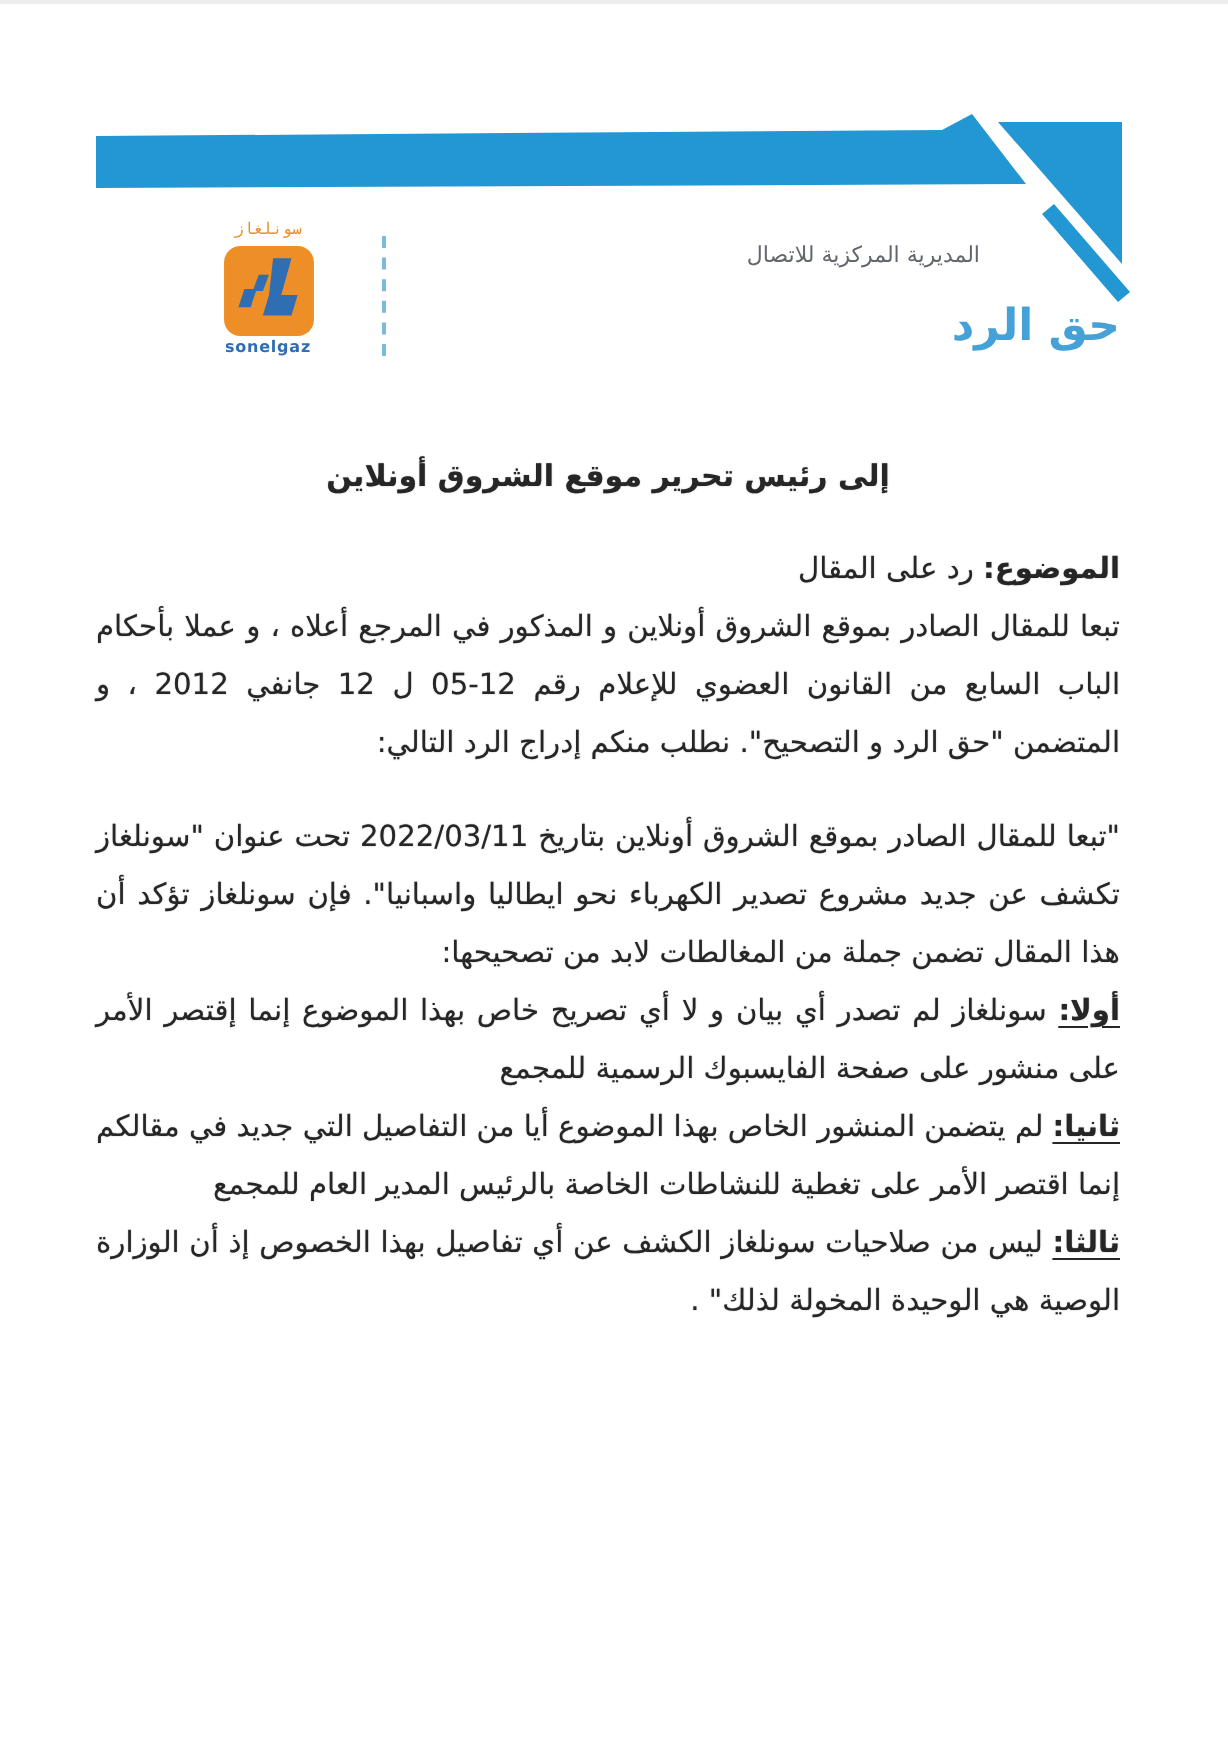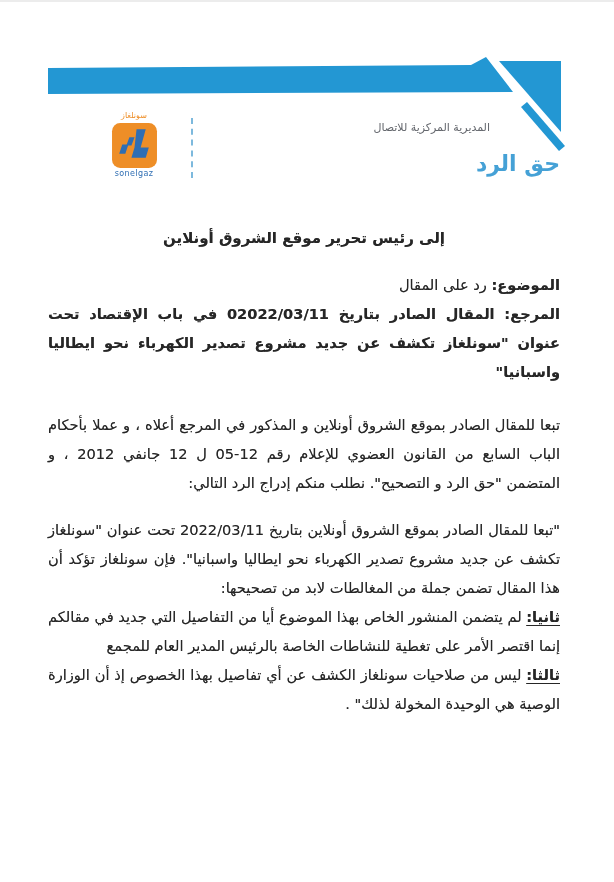--- a/index.html
+++ b/index.html
@@ -15,23 +15,23 @@
     position:relative;width:614px;height:882px;margin:0 auto;
     background:#ffffff;overflow:hidden;
     font-family:"DejaVu Sans",sans-serif;
     box-shadow:inset 0 2px 0 #ececec;
   }
   
   .ribbon{position:absolute;top:0;left:0;}
   .ribbon polygon{fill:var(--band-blue);}
   
   .logo{position:absolute;top:111px;left:106px;width:56px;text-align:center;}
-  .logo-ar{color:var(--logo-orange);font-size:8px;line-height:10px;direction:rtl;}
+  .logo-ar{color:var(--logo-orange);font-size:8px;line-height:10px;direction:rtl;font-family:Liberation Mono, monospace;}
   .logo-mark{width:47px;height:47px;margin:1px auto 0;}
-  .logo-en{color:var(--logo-blue);font-size:8px;font-weight:normal;letter-spacing:.4px;line-height:10px;}
+  .logo-en{color:var(--logo-blue);font-size:8px;font-weight:bold;letter-spacing:.4px;line-height:10px;}
   .divider{position:absolute;left:191px;top:118px;height:60px;width:0;border-left:2px dashed #7db9dd;}
   
   .directorate{
     position:absolute;top:121px;right:124px;direction:rtl;
     font-size:11px;color:var(--muted-gray);letter-spacing:.2px;
   }
   .doc-title{
     position:absolute;top:151px;right:54px;direction:rtl;
     font-size:22px;font-weight:bold;color:var(--title-blue);
   }
@@ -80,26 +80,26 @@
   <div class="directorate">المديرية المركزية للاتصال</div>
 
   <div class="doc-title">حق الرد</div>
 
   <div class="letter">
 
     <p class="recipient">إلى رئيس تحرير موقع الشروق أونلاين</p>
 
     <p><span class="b">الموضوع:</span> <span>رد على المقال</span></p>
 
-    <p class="reference jst b"><span>المرجع:</span> <span>المقال الصادر بتاريخ 02022/03/11 في باب الإقتصاد تحت عنوان "سونلغاز تكشف عن جديد مشروع تصدير الكهرباء نحو ايطاليا واسبانيا"</span></p>
 
     <p class="intro jst">تبعا للمقال الصادر بموقع الشروق أونلاين و المذكور في المرجع أعلاه ، و عملا بأحكام الباب السابع من القانون العضوي للإعلام رقم 12-05 ل 12 جانفي 2012 ، و المتضمن "حق الرد و التصحيح". نطلب منكم إدراج الرد التالي:</p>
 
     <p class="jst">"تبعا للمقال الصادر بموقع الشروق أونلاين بتاريخ 2022/03/11 تحت عنوان "سونلغاز تكشف عن جديد مشروع تصدير الكهرباء نحو ايطاليا واسبانيا". فإن سونلغاز تؤكد أن هذا المقال تضمن جملة من المغالطات لابد من تصحيحها:</p>
 
+    <p class="jst"><span class="u">أولا:</span> <span>سونلغاز لم تصدر أي بيان و لا أي تصريح خاص بهذا الموضوع إنما إقتصر الأمر على منشور على صفحة الفايسبوك الرسمية للمجمع</span></p>
 
     <p class="jst"><span class="u">ثانيا:</span> <span>لم يتضمن المنشور الخاص بهذا الموضوع أيا من التفاصيل التي جديد في مقالكم إنما اقتصر الأمر على تغطية للنشاطات الخاصة بالرئيس المدير العام للمجمع</span></p>
 
     <p class="jst"><span class="u">ثالثا:</span> <span>ليس من صلاحيات سونلغاز الكشف عن أي تفاصيل بهذا الخصوص إذ أن الوزارة الوصية هي الوحيدة المخولة لذلك" .</span></p>
 
 
   </div>
 </div>
 
 </body></html>

